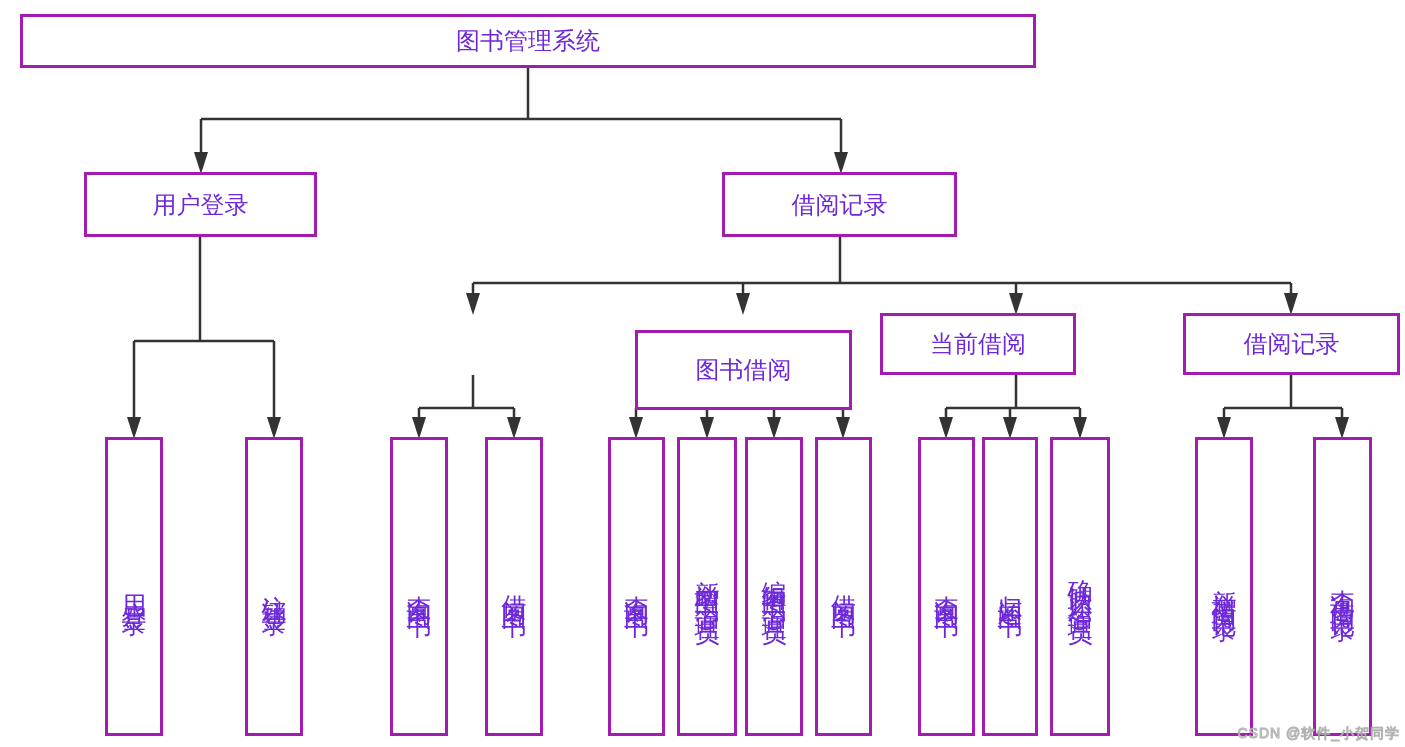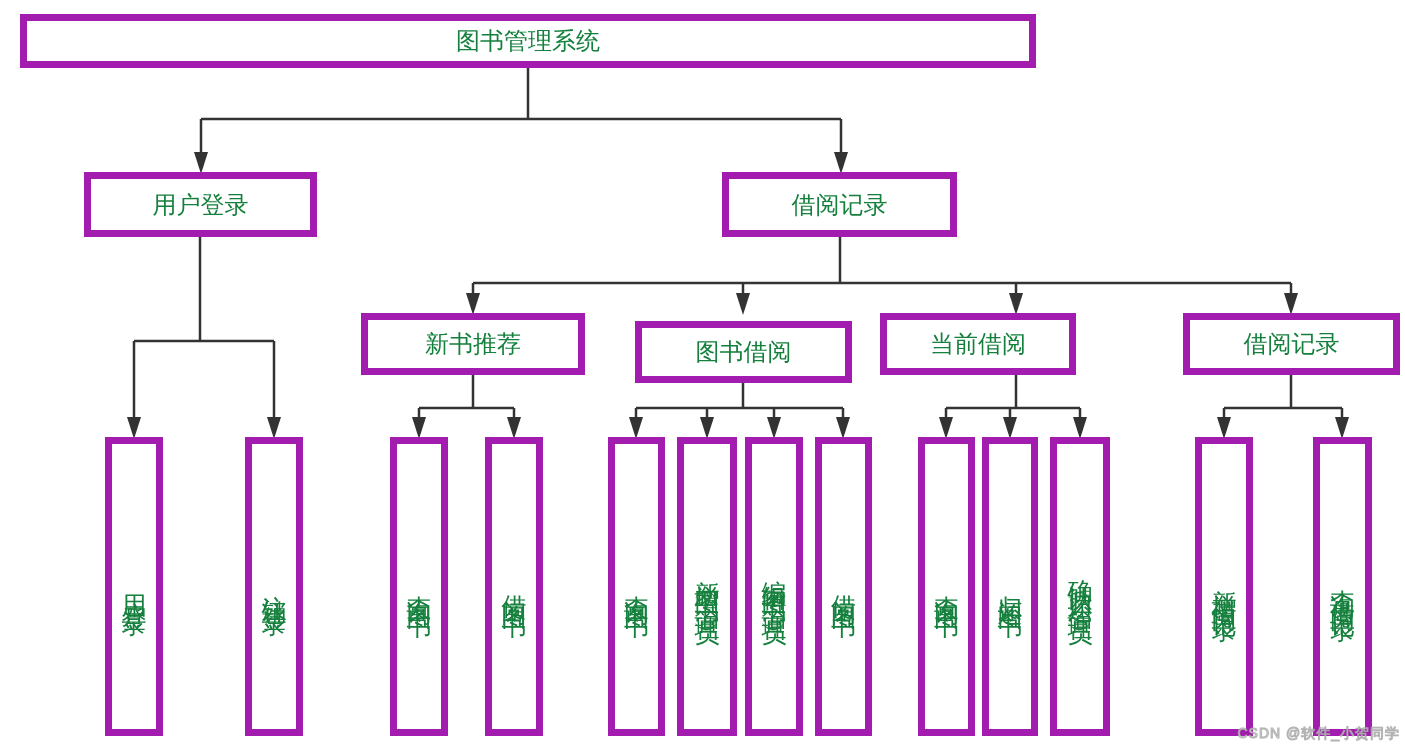--- a/index.html
+++ b/index.html
@@ -17,22 +17,22 @@
   }
   .connectors {
     position: absolute; left: 0; top: 0;
     width: 1405px; height: 747px;
     z-index: 1;
   }
   .box {
     position: absolute;
     box-sizing: border-box;
     background: #ffffff;
-    border: 7px solid #a21caf;
-    color: #15803d;
+    border: 3px solid #a21caf;
+    color: #6d28d9;
     display: flex;
     align-items: center;
     justify-content: center;
     font-size: 24px;
     z-index: 2;
     white-space: nowrap;
   }
   .vbox {
     writing-mode: vertical-rl;
     text-orientation: mixed;
@@ -121,22 +121,21 @@
       <polygon points="1217,417 1231,417 1224,439"></polygon>
       <polygon points="1335,417 1349,417 1342,439"></polygon>
     </g>
   </svg>
 
   <div class="box" style="left:20px; top:14px; width:1016px; height:54px;">图书管理系统</div>
 
   <div class="box" style="left:84px; top:172px; width:233px; height:65px;">用户登录</div>
   <div class="box" style="left:722px; top:172px; width:235px; height:65px;">借阅记录</div>
 
-  <div class="box" style="left:361px; top:313px; width:224px; height:62px;">新书推荐</div>
-  <div class="box" style="left:635px; top:321px; width:217px; height:62px;">图书借阅</div>
+  <div class="box" style="left:635px; top:330px; width:217px; height:80px;">图书借阅</div>
   <div class="box" style="left:880px; top:313px; width:196px; height:62px;">当前借阅</div>
   <div class="box" style="left:1183px; top:313px; width:217px; height:62px;">借阅记录</div>
 
   <div class="box vbox" style="left:105px; top:437px; width:58px; height:299px;">用户登录</div>
   <div class="box vbox" style="left:245px; top:437px; width:58px; height:299px;">注销登录</div>
 
   <div class="box vbox" style="left:390px; top:437px; width:58px; height:299px;">查询图书</div>
   <div class="box vbox" style="left:485px; top:437px; width:58px; height:299px;">借阅图书</div>
 
   <div class="box vbox" style="left:608px; top:437px; width:57px; height:299px;">查询图书</div>

